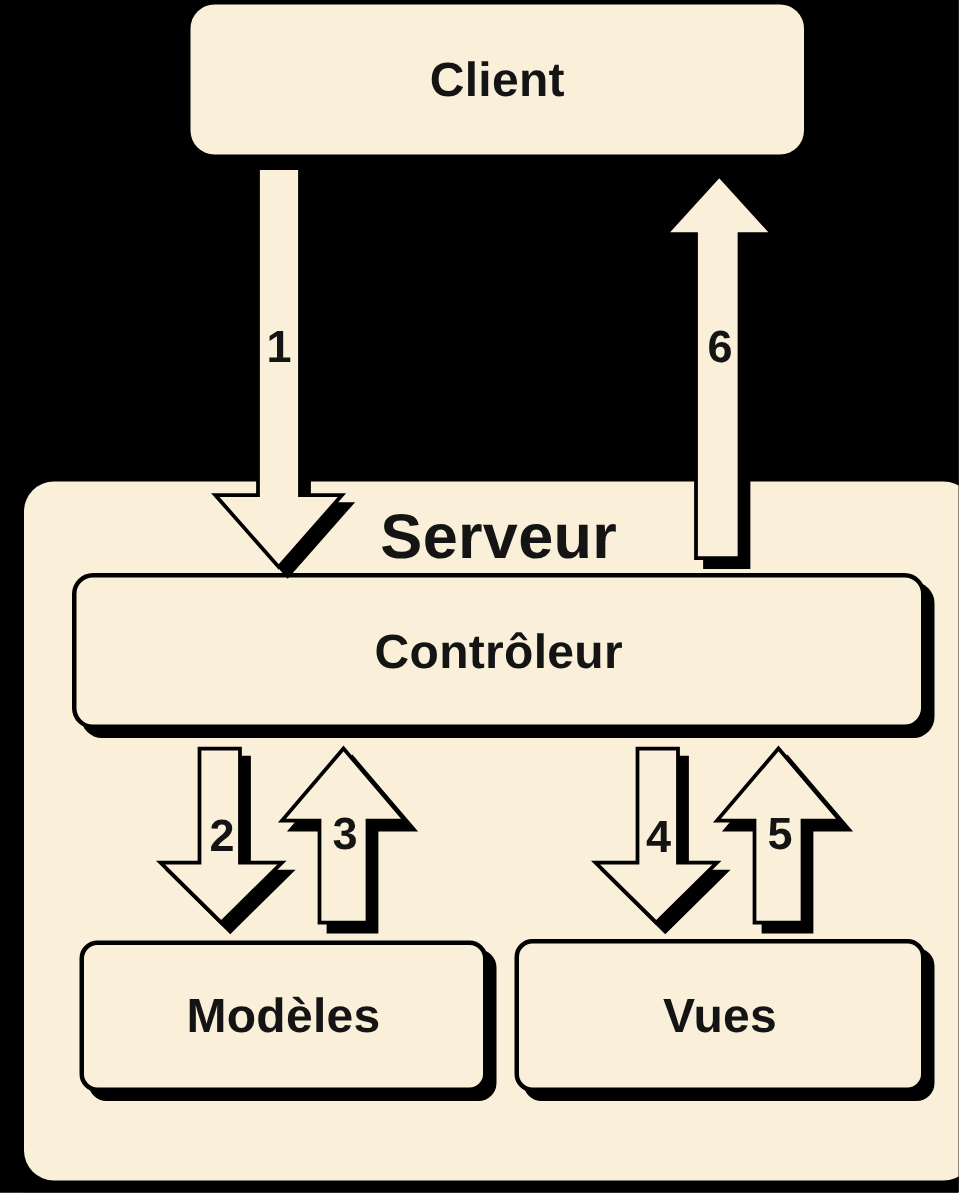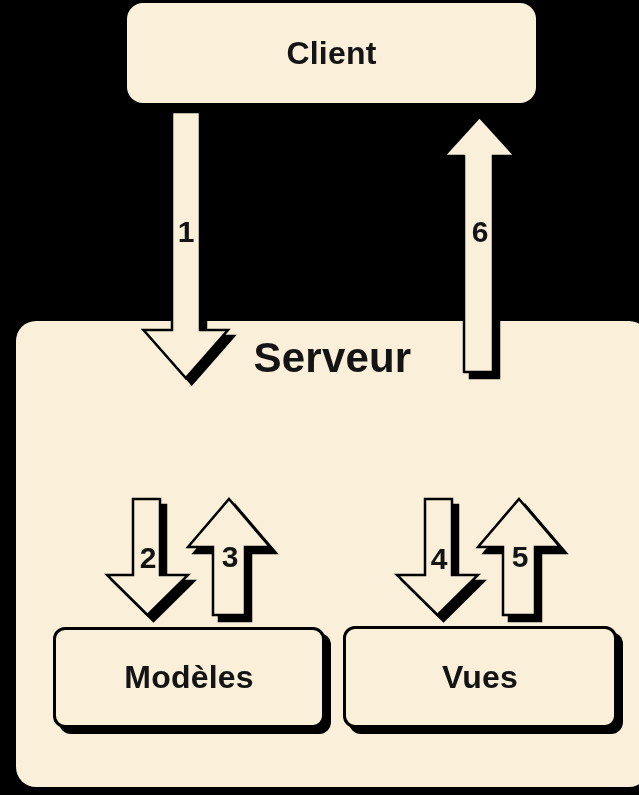--- a/index.html
+++ b/index.html
@@ -76,20 +76,23 @@
 <div class="stage">
 
   <div class="node client">
     <span>Client</span>
   </div>
 
   <div class="node serveur">
     <span class="serveur-label">Serveur</span>
   </div>
 
+  <div class="node bordered controleur">
+    <span>Contrôleur</span>
+  </div>
 
   <div class="node bordered modeles">
     <span>Modèles</span>
   </div>
 
   <div class="node bordered vues">
     <span>Vues</span>
   </div>
 
   <svg class="arrows" viewBox="0 0 639 795">

